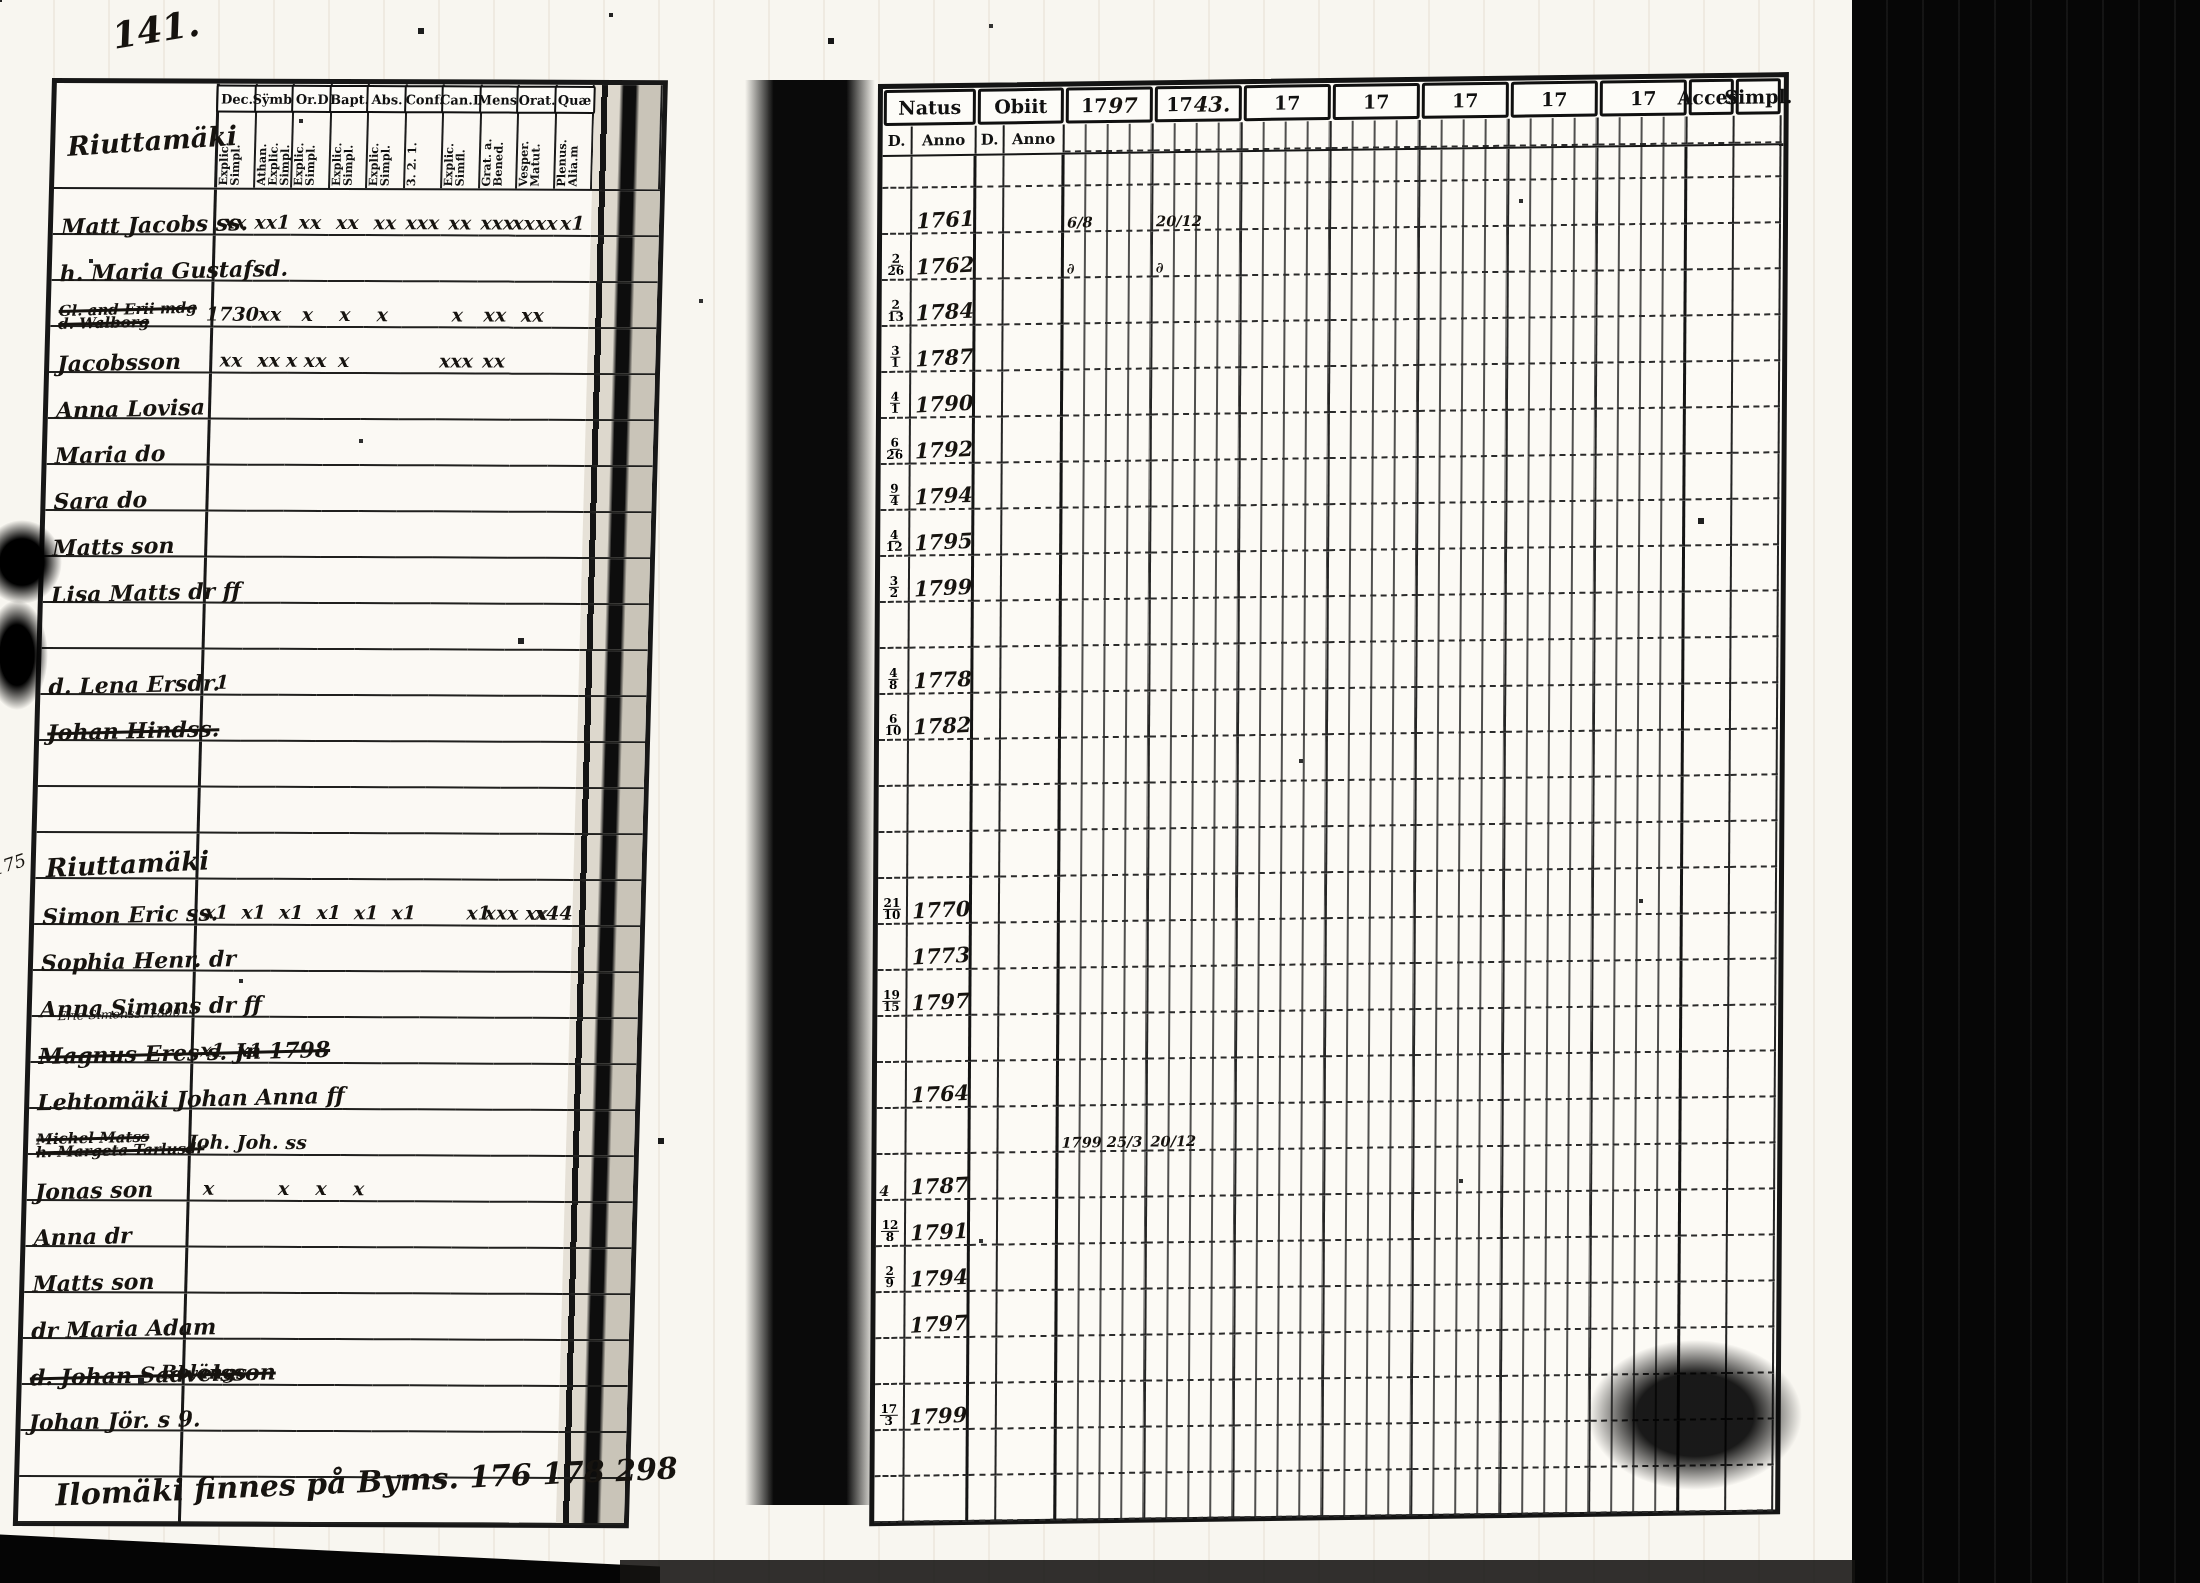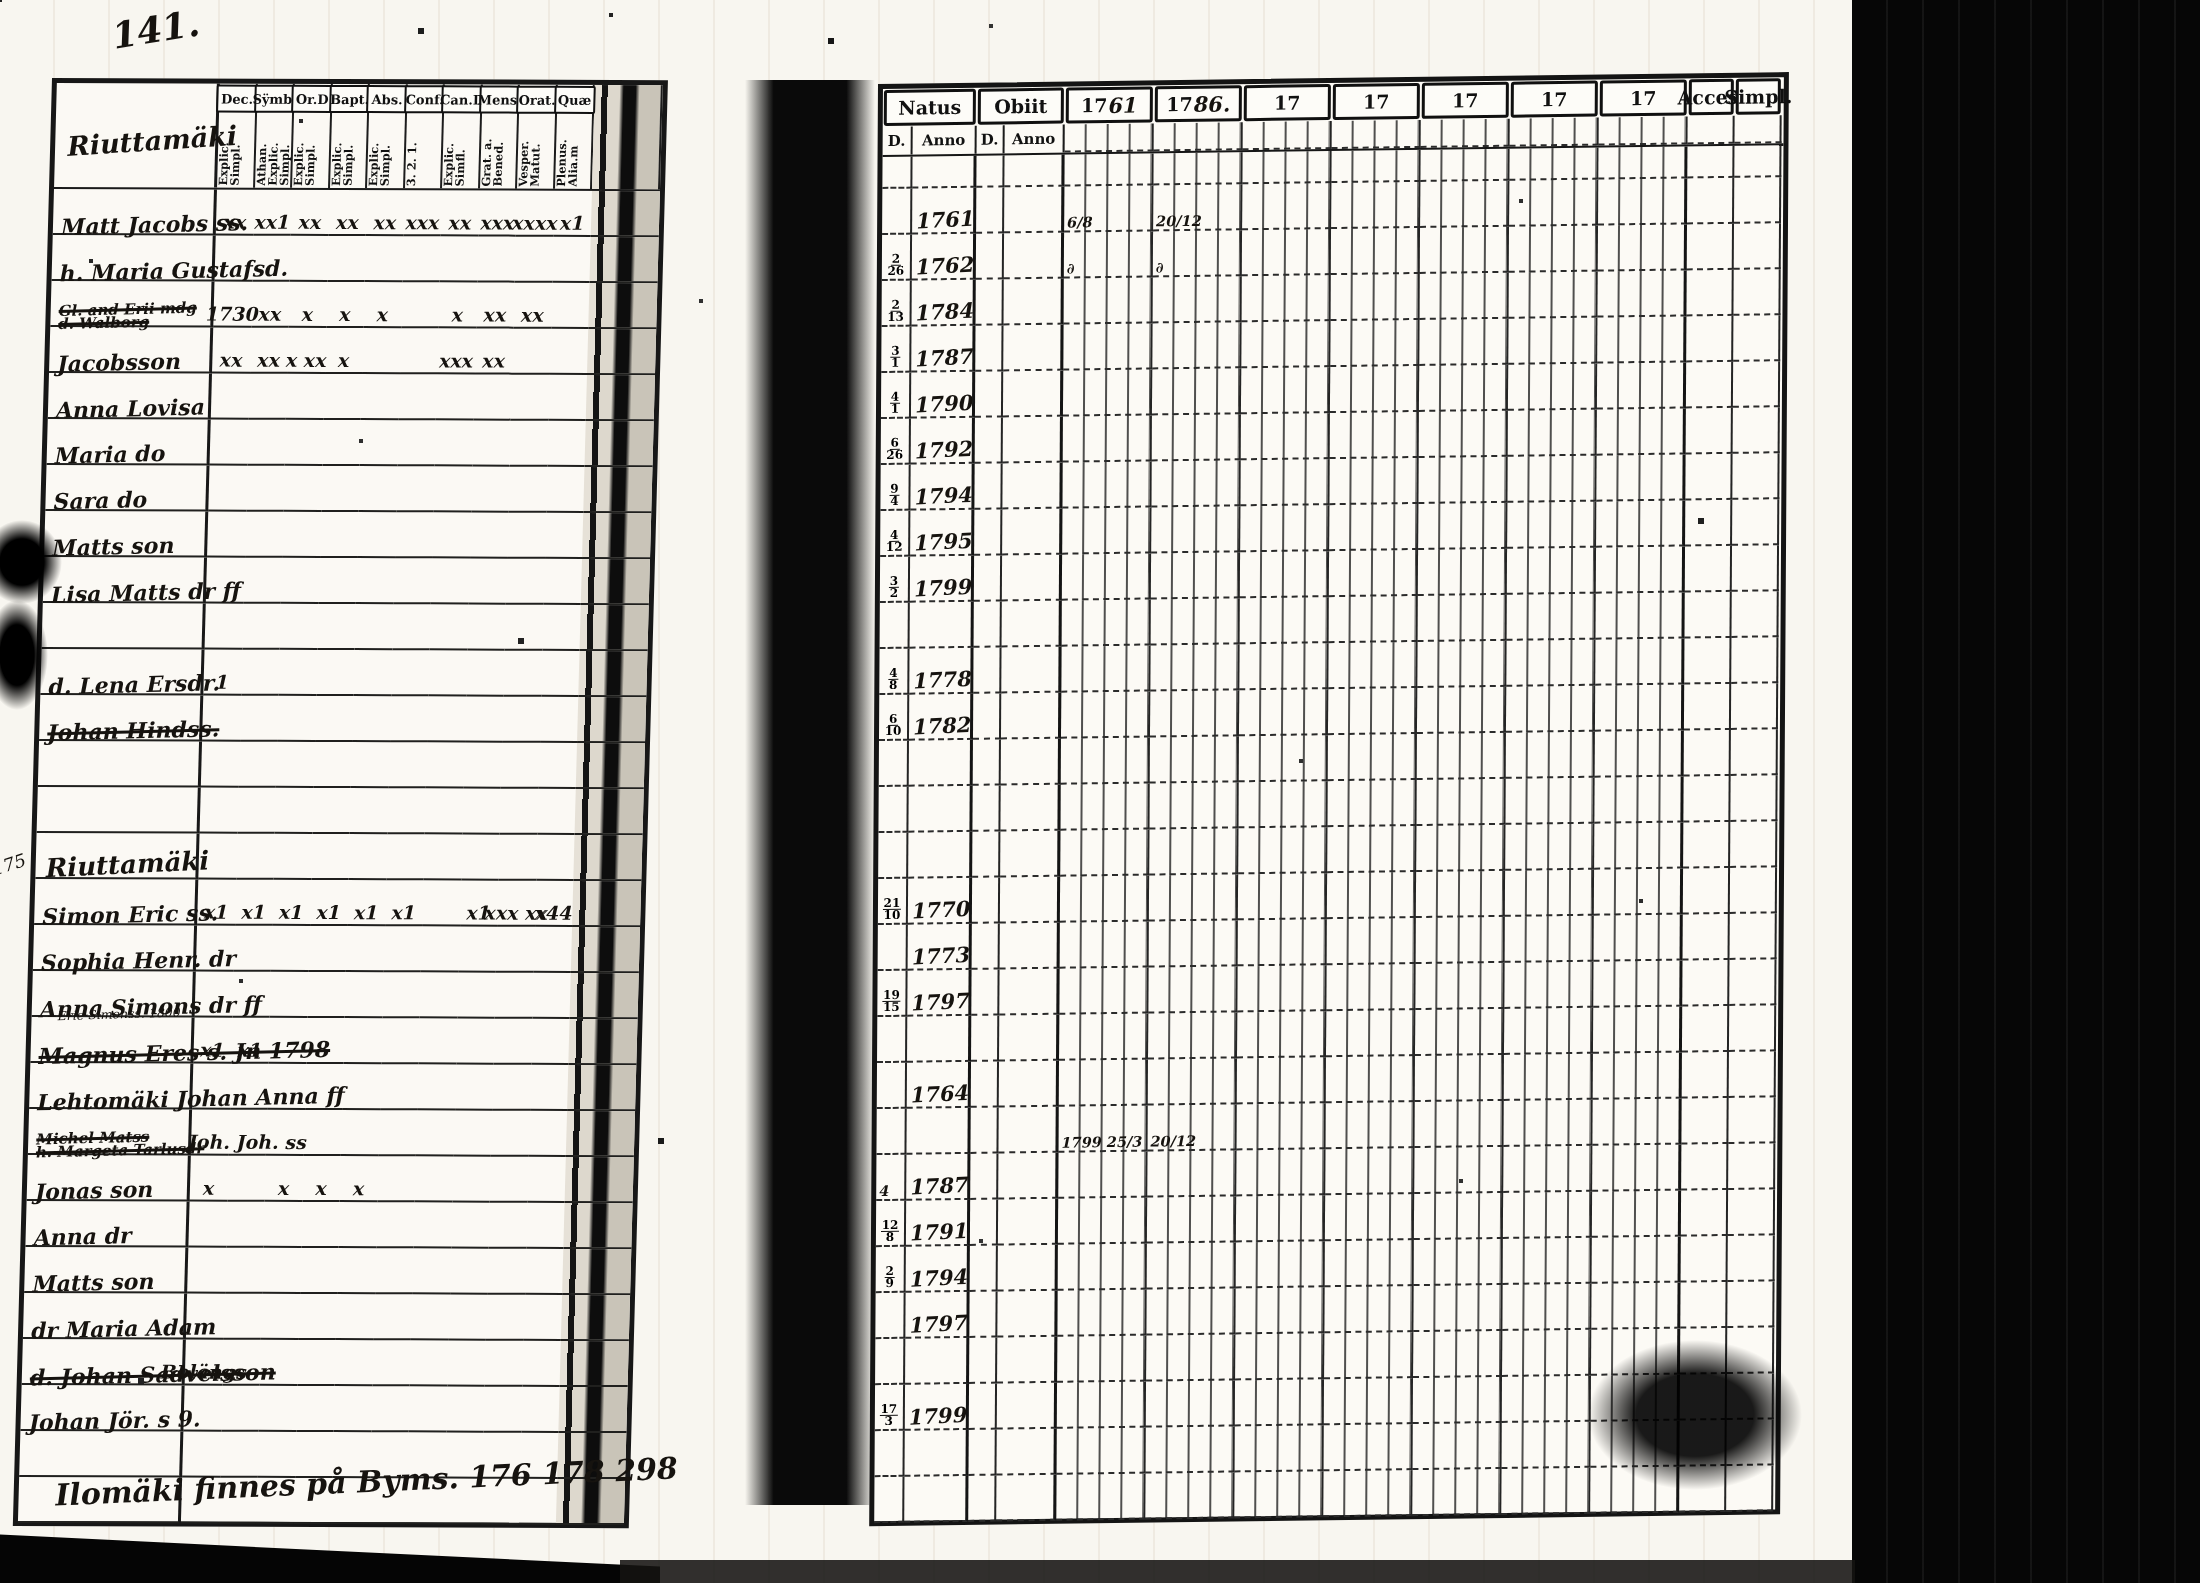--- a/index.html
+++ b/index.html
@@ -737,25 +737,25 @@
     </div>
 
     <div class="gutter"></div>
 
     <div class="right-table">
       <div class="rt-grid rt-headA" id="rt-headA">
           <div class="rt-hbox printed" style="grid-column: span 2;">Natus</div>
           <div class="rt-hbox printed" style="grid-column: span 2;">Obiit</div>
           <div class="rt-hbox printed">
             <div>17</div>
-            <div class="hw hwyr">61</div>
+            <div class="hw hwyr">97</div>
           </div>
           <div class="rt-hbox printed">
             <div>17</div>
-            <div class="hw hwyr">86.</div>
+            <div class="hw hwyr">43.</div>
           </div>
           <div class="rt-hbox printed">
             <div>17</div>
           </div>
           <div class="rt-hbox printed">
             <div>17</div>
           </div>
           <div class="rt-hbox printed">
             <div>17</div>
           </div>

